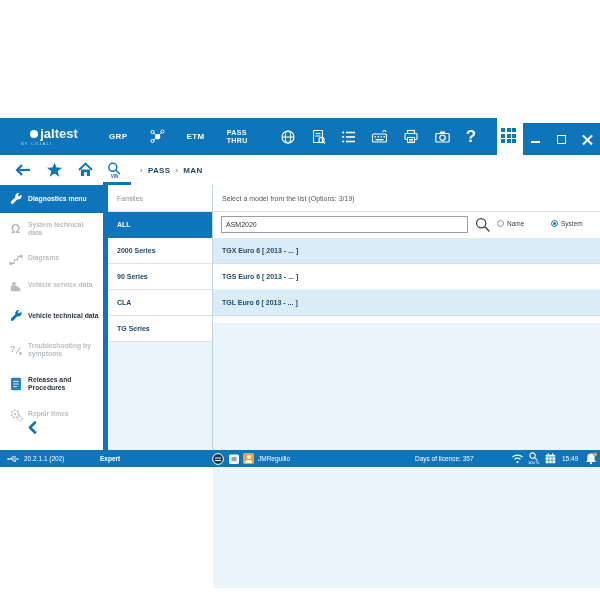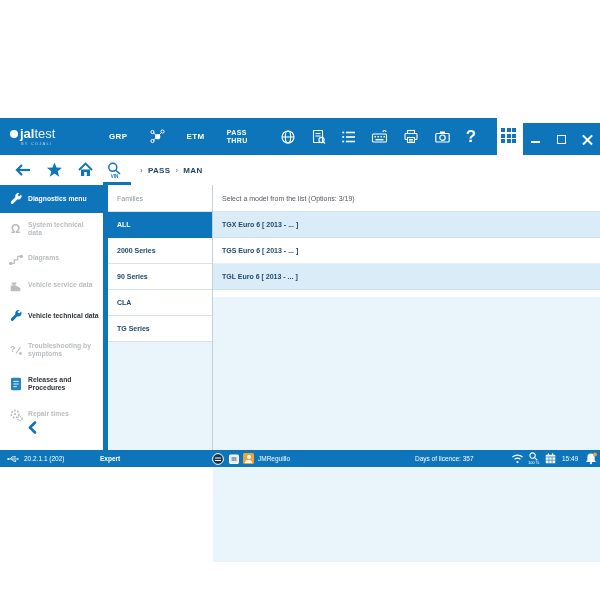--- a/index.html
+++ b/index.html
@@ -3,24 +3,24 @@
 <meta charset="utf-8">
 <style>
   * { margin:0; padding:0; box-sizing:border-box; }
   html,body { width:600px; height:600px; background:#fff; font-family:"Liberation Sans","DejaVu Sans",sans-serif; }
   .page { position:relative; width:600px; height:600px; background:#fff; overflow:hidden; }
   .app  { position:absolute; left:0; top:118px; width:600px; height:349px; }
 
   
   .topbar { position:absolute; left:0; top:0; width:497px; height:37px; background:#0e75ba; display:flex; align-items:center; color:#fff; }
   .logo { margin-left:10px; width:88px; }
-  .logo-row { display:flex; align-items:center; line-height:13px; }
+  .logo-row { display:flex; align-items:center; line-height:13px;justify-content:center; }
   .logo-dot { width:8px; height:8px; border-radius:50%; background:#fff; margin-right:2px; }
   .logo-jal { font-size:13px; font-weight:bold; color:#fff; }
-  .logo-test{ font-size:13px; font-weight:400; color:#eaf5fc; }
+  .logo-test{ font-size:13px; font-weight:700; color:#eaf5fc; }
   .logo-sub { font-size:4px; letter-spacing:1.2px; color:#bcd9ec; margin-left:11px; margin-top:1px; }
   .tb-text { font-size:8px; font-weight:bold; letter-spacing:.4px; margin:0 11px; cursor:pointer; }
   .tb-text.two { display:flex; flex-direction:column; line-height:7.5px; font-size:7px; }
   .tb-ico { margin:0 10px; display:flex; align-items:center; justify-content:center; cursor:pointer; }
   .tb-right { display:flex; align-items:center; margin-left:18px; gap:9px; }
   .tb-right .tb-ico { margin:0 3px; }
   .help { font-size:17px; font-weight:bold; color:#fff; line-height:17px; }
   svg { display:block; }
 
   .grid-btn { position:absolute; left:501px; top:10px; width:19px; height:18px; display:grid; grid-template-columns:repeat(3,4px); grid-template-rows:repeat(3,4px); gap:1.5px; cursor:pointer; }
@@ -334,20 +334,37 @@
         <div class="fam-header">Families</div>
         <div class="fam-cell selected">ALL</div>
         <div class="fam-cell">2000 Series</div>
         <div class="fam-cell">90 Series</div>
         <div class="fam-cell">CLA</div>
         <div class="fam-cell">TG Series</div>
       </div>
 
       <div class="main">
         <div class="main-header">Select a model from the list (Options: 3/19)</div>
+        <div class="search-row">
+          <input class="search-input" type="text" value="ASM2020" style="">
+          <div class="mag-btn">
+            <svg width="16" height="16" viewBox="0 0 16 16" fill="none" stroke="#3a4148" stroke-width="1.3">
+              <circle cx="6.2" cy="6.2" r="4.6"></circle>
+                <line x1="9.7" y1="9.7" x2="14.5" y2="14.5"></line>
+            </svg>
+          </div>
+          <div class="radio" style="left:284px">
+            <span class="rb"></span>
+            <span class="rlabel">Name</span>
+          </div>
+          <div class="radio checked" style="left:338px">
+            <span class="rb"></span>
+            <span class="rlabel">System</span>
+          </div>
+        </div>
         <div class="model-row alt">TGX Euro 6 [ 2013 - ... ]</div>
         <div class="model-row plain">TGS Euro 6 [ 2013 - ... ]</div>
         <div class="model-row alt">TGL Euro 6 [ 2013 - ... ]</div>
         <div class="gap-strip"></div>
         <div class="panel-fill"></div>
       </div>
     </div>
 
     <div class="statusbar">
       <div class="sb-abs" style="left:7px">

